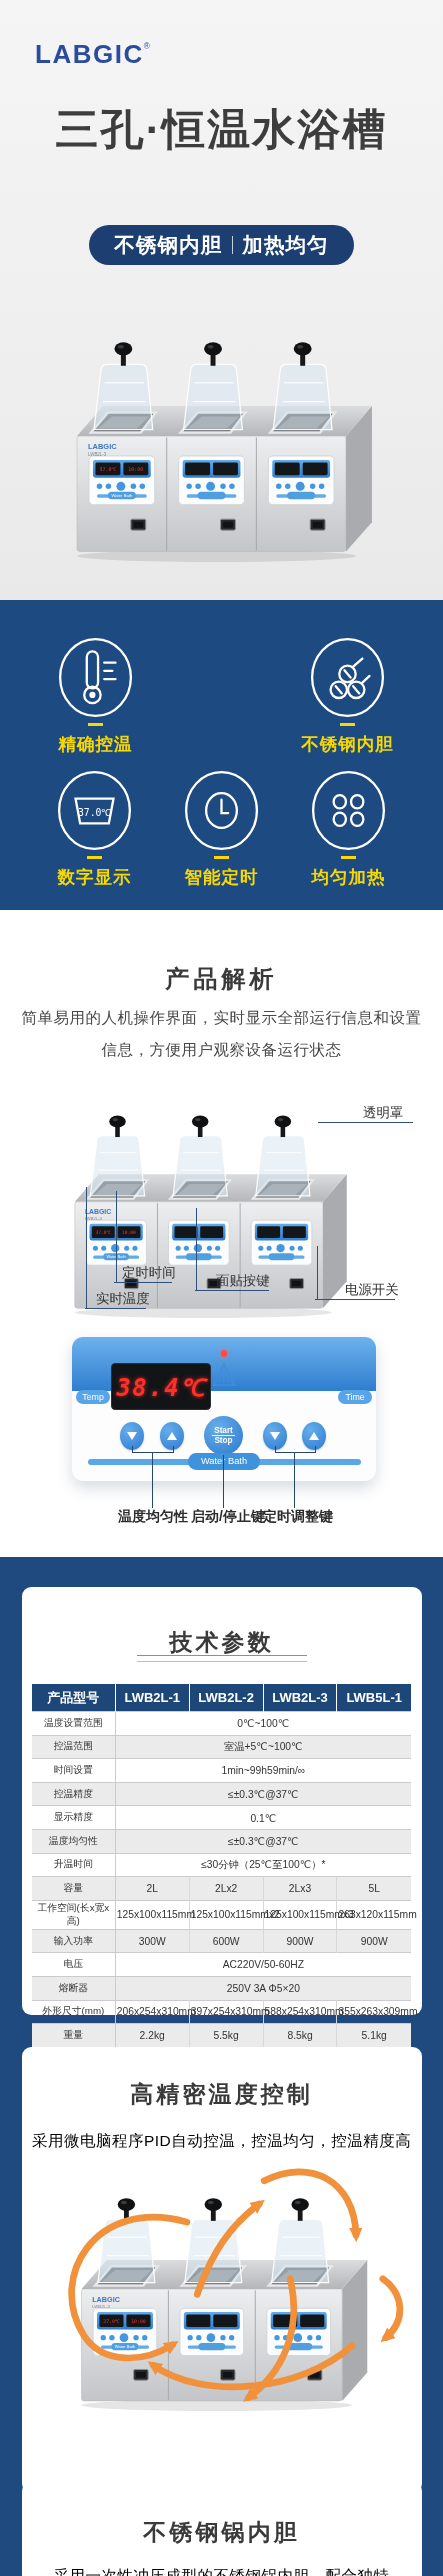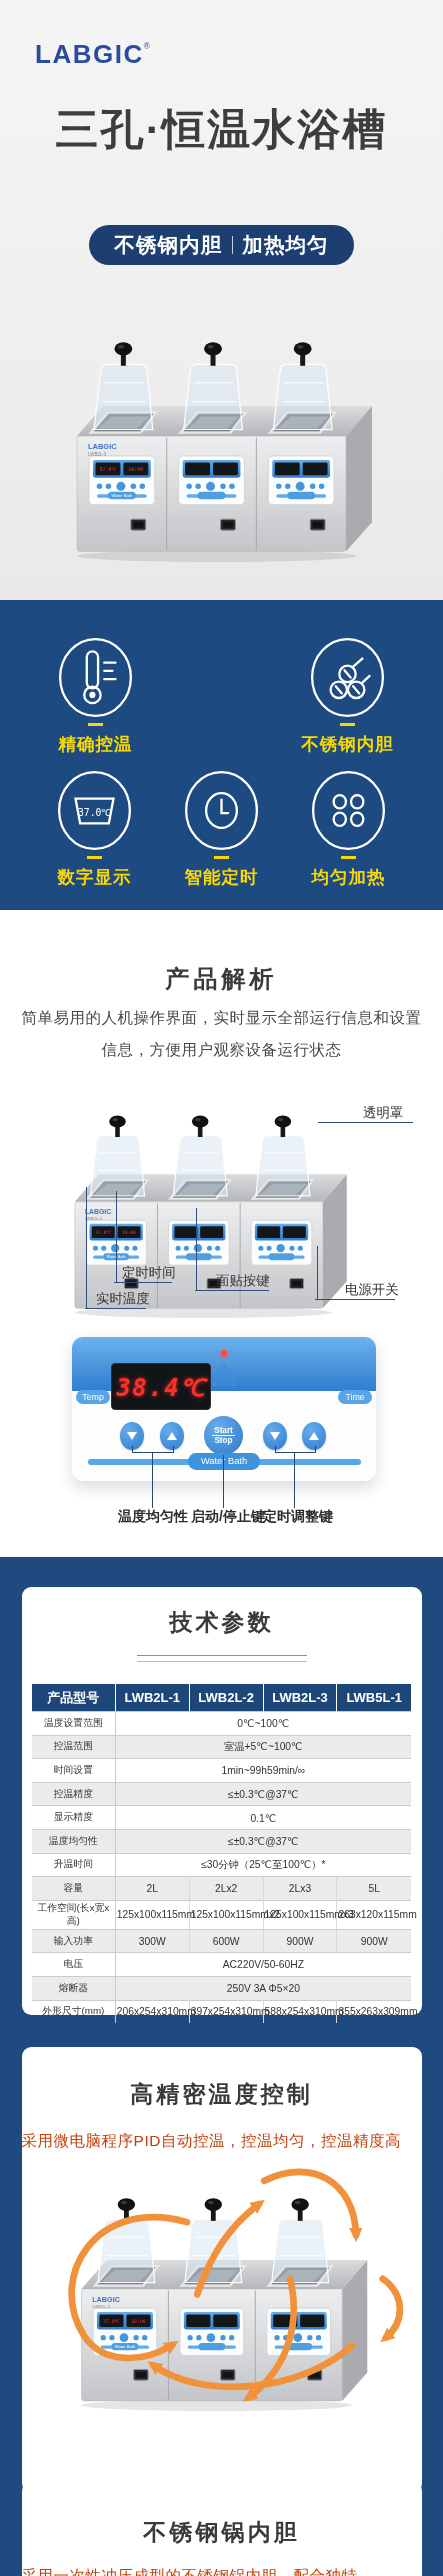--- a/index.html
+++ b/index.html
@@ -70,21 +70,21 @@
   .spec-table{position:absolute;left:10.3px;top:97px;width:379px;border-collapse:collapse;table-layout:fixed;}
   .spec-table th{background:#1d4778;color:#fff;font-size:13px;font-weight:600;height:25px;border-right:1px solid #fff;}
   .spec-table th:last-child{border-right:none;}
   .spec-table td{height:20.6px;font-size:10.3px;color:#333;text-align:center;border-top:0.5px solid #c9cccf;}
   .spec-table tbody tr:nth-child(even){background:#ebebec;}
   .spec-table td.rl{font-size:9.8px;border-right:0.5px solid #c9cccf;}
   .spec-table td.vb{border-right:0.5px solid #d6d8da;}
   .spec-table col.c0{width:22%;}
 
   .card-title{position:absolute;width:100%;text-align:center;font-size:23px;font-weight:800;color:#3a3a3a;letter-spacing:3.1px;}
-  .card-desc{position:absolute;width:100%;font-size:15.5px;color:#c2410c;letter-spacing:0.5px;line-height:33px;}
+  .card-desc{position:absolute;width:100%;text-align:center;font-size:15.5px;color:#000000;letter-spacing:0.5px;line-height:33px;}
 </style>
 </head>
 <body>
 
 <svg width="0" height="0" style="position:absolute" aria-hidden="true">
   <defs>
     <linearGradient id="bodyG" x1="0" y1="0" x2="0" y2="1">
       <stop offset="0" stop-color="#eceeef"></stop>
         <stop offset="1" stop-color="#c3c5c8"></stop>
     </linearGradient>
@@ -315,21 +315,21 @@
     <div class="stem" style="left:223px;top:545px;height:53px"></div>
     <div class="stem" style="left:294px;top:543px;height:55px"></div>
     <div class="kbl" style="left:112px;top:598px">温度均匀性</div>
     <div class="kbl" style="left:187px;top:598px">启动/停止键</div>
     <div class="kbl" style="left:257px;top:598px">定时调整键</div>
   </div>
 
   <div class="a bluewrap">
 
     <div class="card card1">
-      <div class="card-title" style="top:20px">技术参数</div>
+      <div class="card-title" style="top:40px">技术参数</div>
       <div class="dbl" style="top:68px"></div>
       <table class="spec-table">
         <colgroup>
             <col class="c0">
             <col>
             <col>
             <col>
             <col>
           </colgroup>
         <thead>
@@ -399,20 +399,27 @@
               <td class="rl">熔断器</td>
               <td colspan="4">250V 3A Φ5×20</td>
             </tr>
           <tr>
               <td class="rl">外形尺寸(mm)</td>
               <td class="vb">206x254x310mm</td>
               <td class="vb">397x254x310mm</td>
               <td class="vb">588x254x310mm</td>
               <td>355x263x309mm</td>
             </tr>
+          <tr>
+              <td class="rl">重量</td>
+              <td class="vb">2.2kg</td>
+              <td class="vb">5.5kg</td>
+              <td class="vb">8.5kg</td>
+              <td>5.1kg</td>
+            </tr>
         </tbody>
       </table>
     </div>
 
     <div class="card card2">
       <div class="card-title" style="top:32px">高精密温度控制</div>
       <div class="card-desc" style="top:77px">采用微电脑程序PID自动控温，控温均匀，控温精度高</div>
       <svg class="a" style="left:45px;top:114px" width="309" height="251" viewBox="0 0 640 520">
           <use href="#device"></use>
         </svg>

